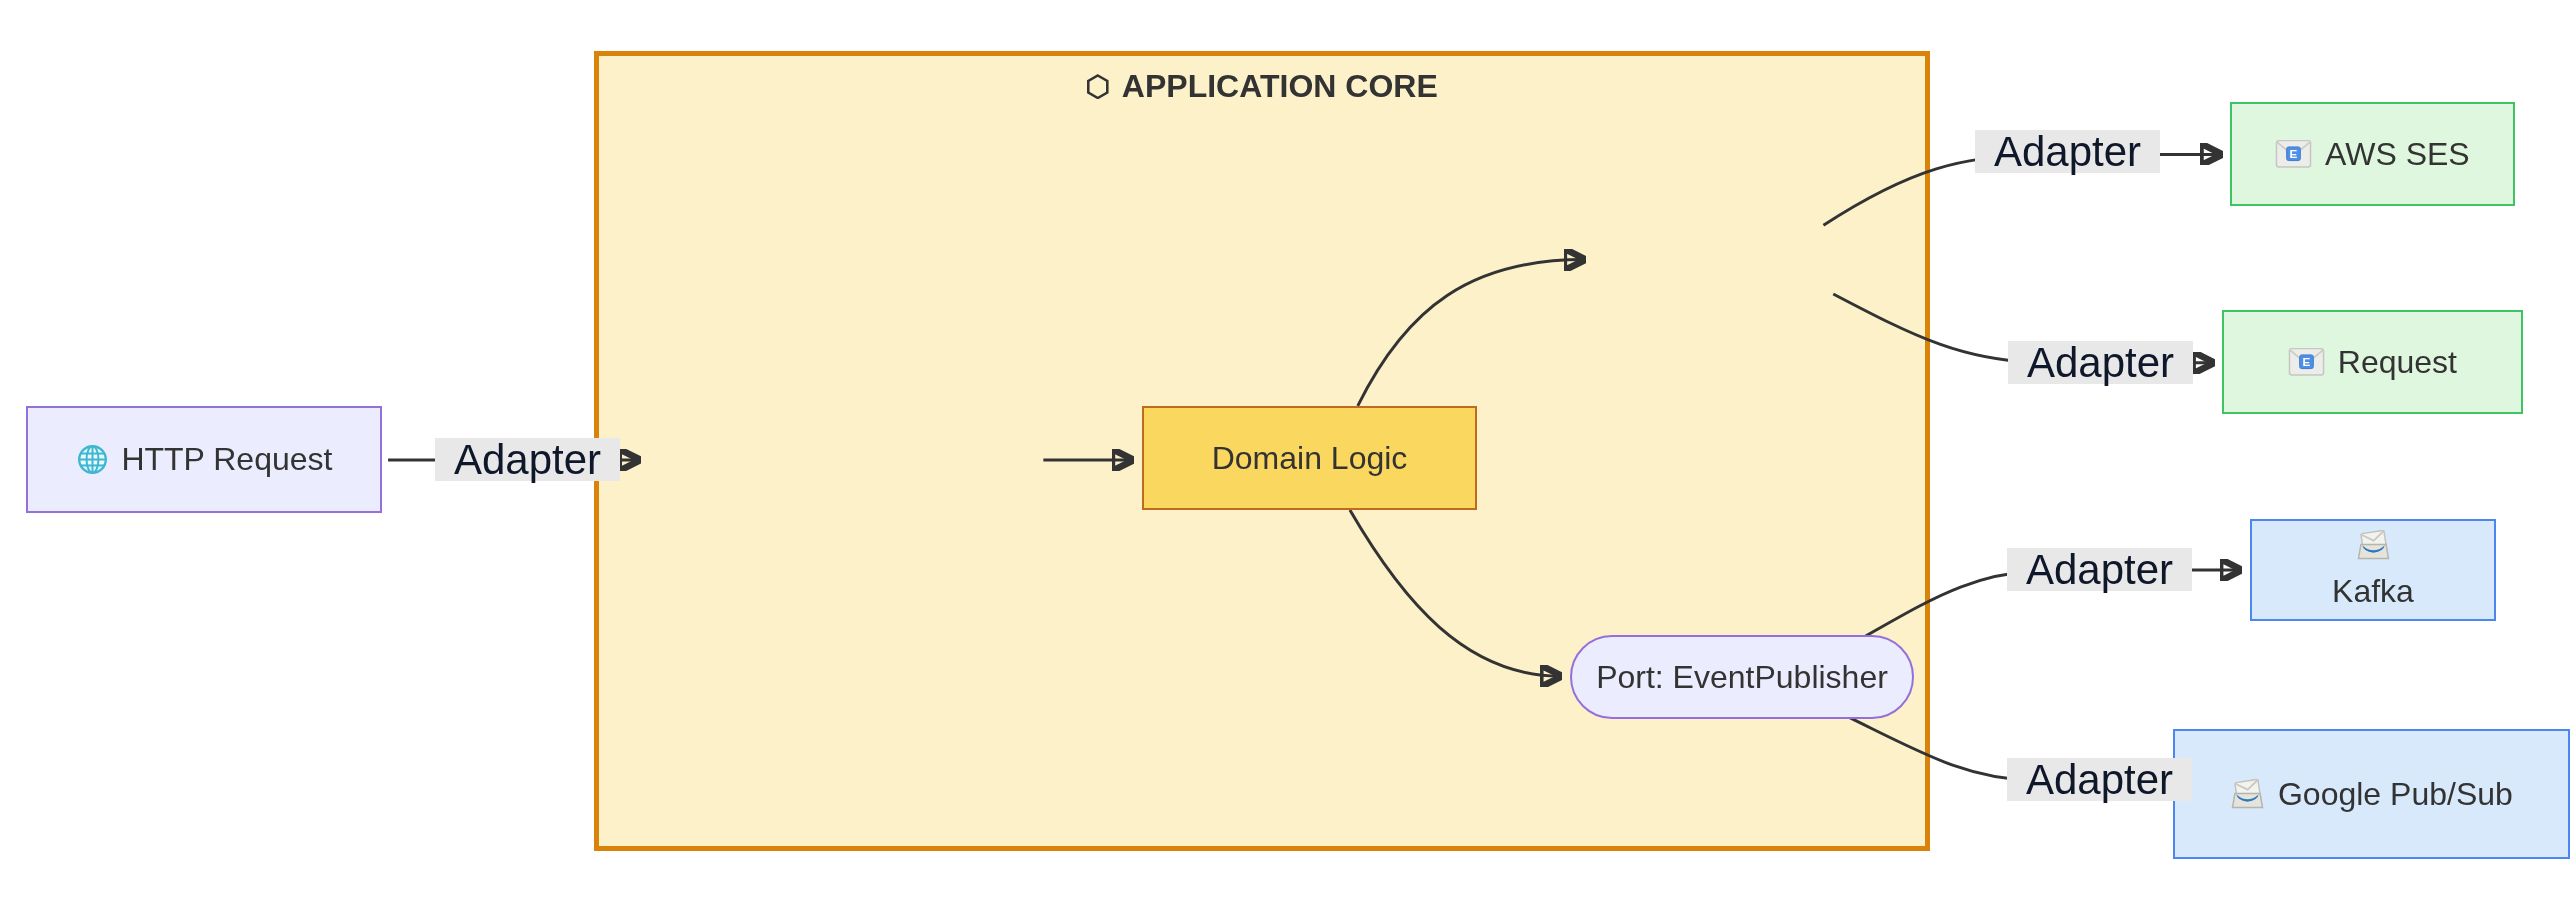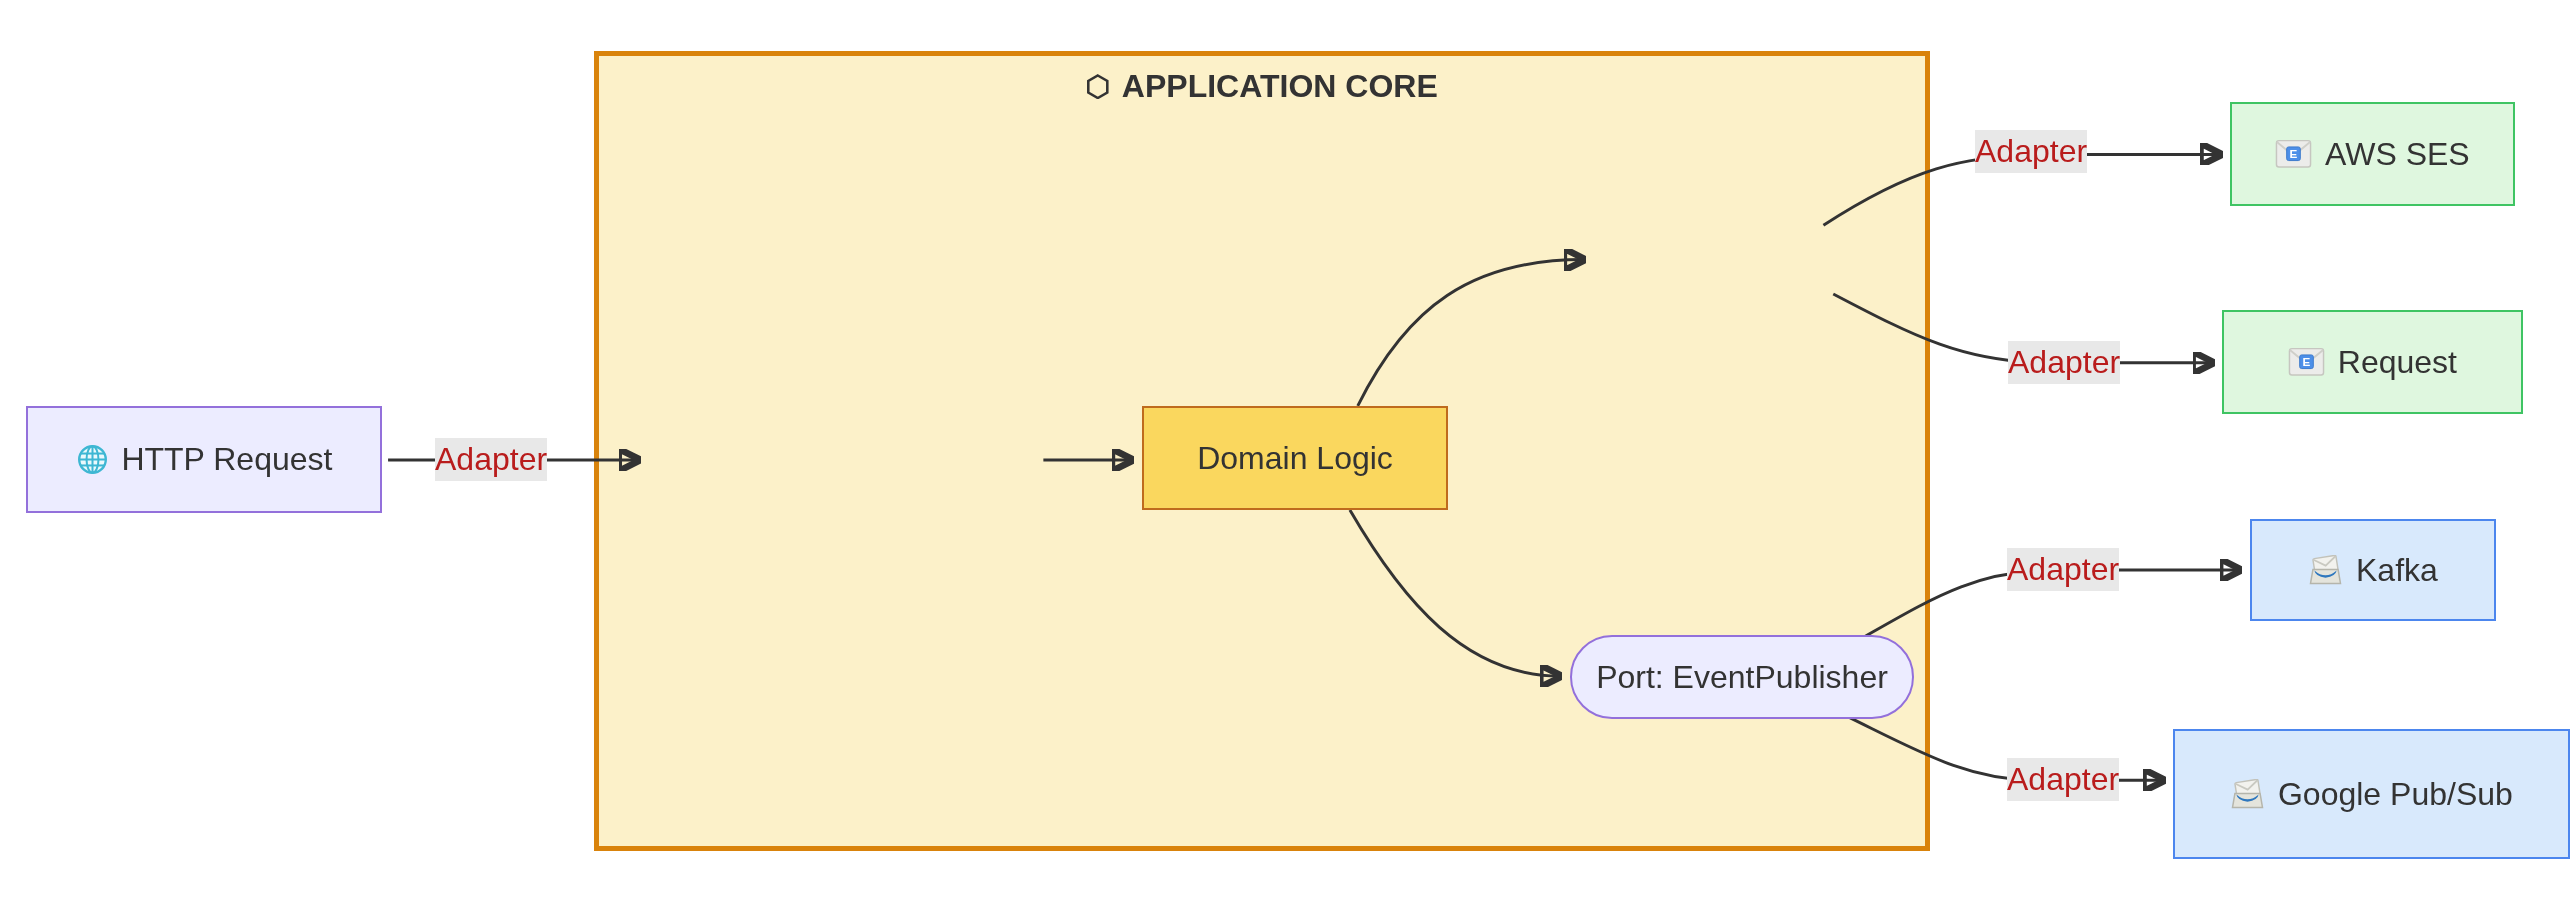--- a/index.html
+++ b/index.html
@@ -30,33 +30,33 @@
   
   .node{
     position:absolute;box-sizing:border-box;
     display:flex;align-items:center;justify-content:center;gap:12.8px;
     font-size:32px;color:#333;z-index:2;
     background:#ECECFF;border:2.5px solid #9370DB;
   }
   .pill{border-radius:43px;}
   #node-http{left:26px;top:406px;width:356px;height:107px;}
   #node-notification{left:647px;top:420px;width:395px;height:79px;}
-  #node-domain{left:1142px;top:406px;width:306px;height:104px;background:#FAD75E;border:2.9px solid #BF6B1D;}
+  #node-domain{left:1142px;top:406px;width:335px;height:104px;background:#FAD75E;border:2.9px solid #BF6B1D;}
   #node-email{left:1594px;top:218px;width:303px;height:83px;}
   #node-event{left:1570px;top:635px;width:344px;height:84px;align-items:center;}
   #node-ses{left:2230px;top:102px;width:285px;height:104px;background:#DFF7DF;border:2.5px solid #3FC463;}
   #node-sendgrid{left:2222px;top:310px;width:301px;height:104px;background:#DFF7DF;border:2.5px solid #3FC463;}
-  #node-kafka{left:2250px;top:519px;width:246px;height:102px;background:#D8E9FC;border:2.5px solid #4C86EE;}
+  #node-kafka{left:2250px;top:519px;width:246px;height:102px;background:#D8E9FC;border:2.5px solid #4C86EE;flex-direction:column;}
   #node-pubsub{left:2173px;top:729px;width:397px;height:130px;background:#D8E9FC;border:2.5px solid #4C86EE;}
   
   .edge-label{
     position:absolute;z-index:3;
-    background:#E8E8E8;color:#b91c1c;
-    font-size:32px;line-height:43px;
-    padding:0 0;white-space:nowrap;
+    background:#E8E8E8;color:#0f172a;
+    font-size:42px;line-height:43px;
+    padding:0 19px;white-space:nowrap;
   }
   #lbl-in{left:435px;top:438px;}
   #lbl-ses{left:1975px;top:130px;}
   #lbl-sendgrid{left:2008px;top:341px;}
   #lbl-kafka{left:2007px;top:548px;}
   #lbl-pubsub{left:2007px;top:758px;}
   .icon{display:inline-flex;align-items:center;}
 </style>
 </head>
 <body>

